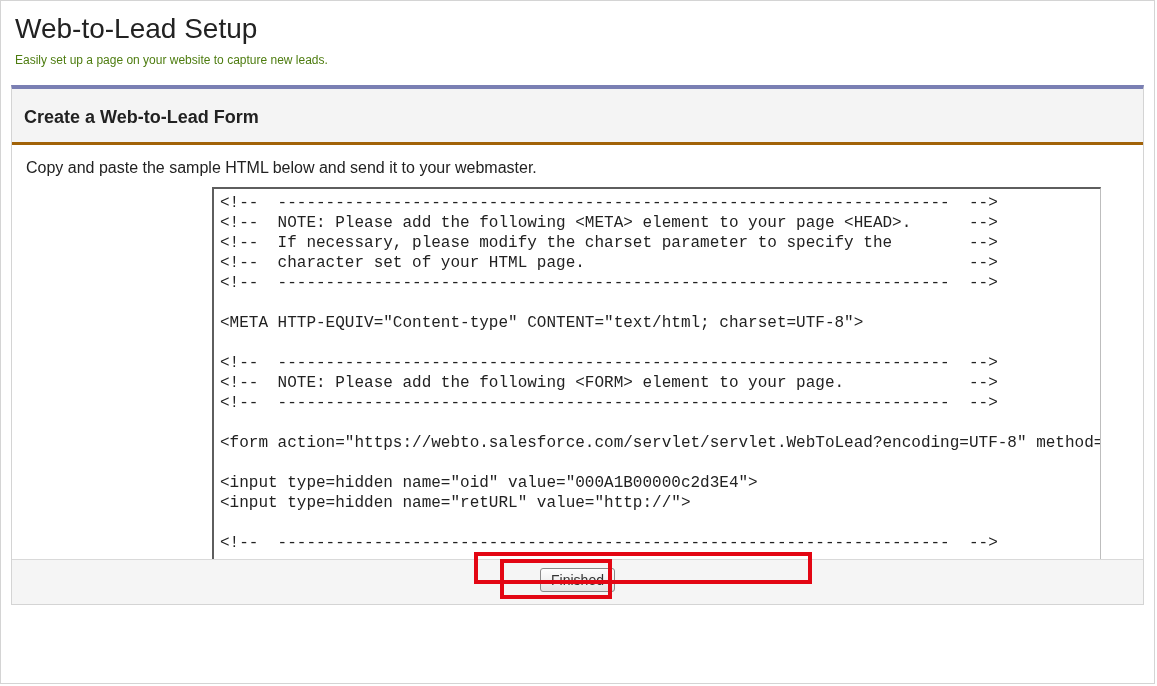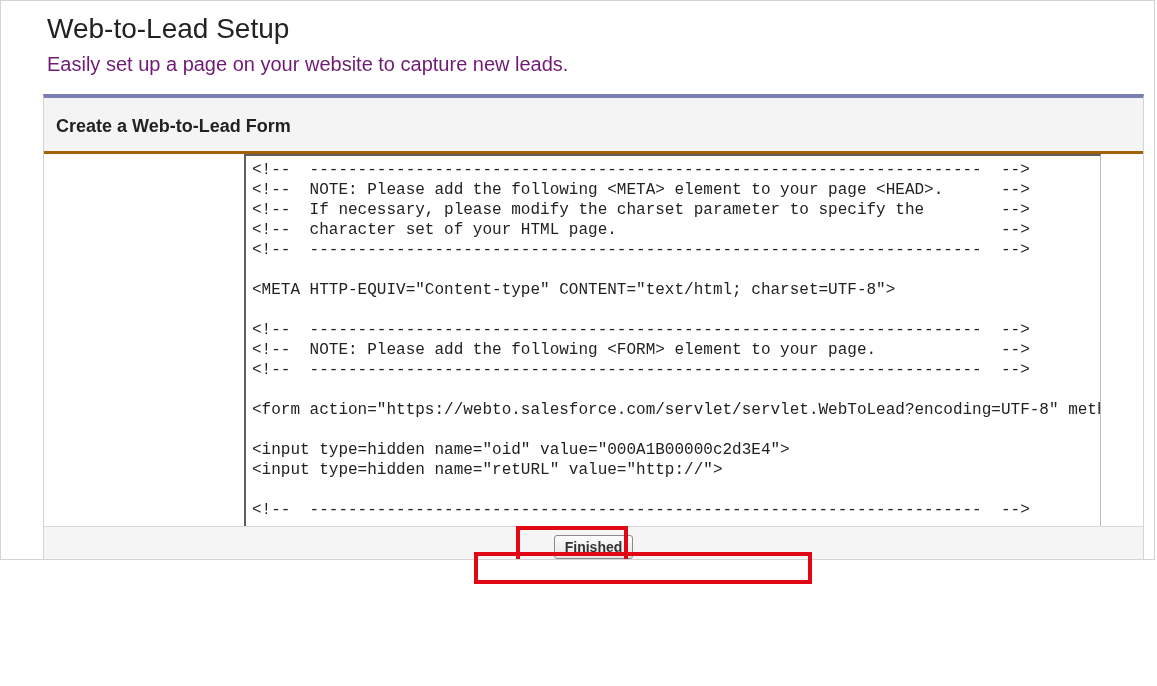--- a/index.html
+++ b/index.html
@@ -5,35 +5,34 @@
     body {
       margin: 0;
       padding: 0;
       font-family: Arial, Helvetica, sans-serif;
       background: #fff;
       color: #222;
     }
     .outer-container {
       border: 1px solid #d4d4d4;
       width: 1155px;
-      height: 560px;
+      height: 684px;
       box-sizing: border-box;
       overflow: hidden;
-      padding-left: 32px;
     }
     .page-title {
       font-size: 28px;
       font-weight: normal;
       margin: 12px 14px 8px 14px;
       color: #222;
     }
     .page-description {
-      font-size: 20px;
+      font-size: 12px;
       margin: 0 14px 18px 14px;
-      color: #701a75;
+      color: #4d7c0f;
     }
     .card {
       margin: 0 10px 0 10px;
       border-top: 4px solid #7a7fb3;
       border-left: 1px solid #d4d4d4;
       border-right: 1px solid #d4d4d4;
       border-bottom: 1px solid #d4d4d4;
       background: #fff;
     }
     .card-header {
@@ -80,21 +79,21 @@
       background: #f5f5f5;
       border-top: 1px solid #d9d9d9;
       text-align: center;
       padding: 8px 0 12px 0;
       position: relative;
     }
     .btn {
       display: inline-block;
       padding: 3px 10px;
       font-size: 14px;
-      font-weight: bold;
+      font-weight: normal;
       color: #333;
       background: linear-gradient(#fdfdfd, #e5e5e5);
       border: 1px solid #8a8a8a;
       border-radius: 3px;
       cursor: pointer;
       font-family: Arial, Helvetica, sans-serif;
     }
     .highlight-btn {
       position: absolute;
       border: 4px solid #e30613;
@@ -109,20 +108,21 @@
   </style>
 </head>
 <body>
 
 <div class="outer-container">
   <h1 class="page-title">Web-to-Lead Setup</h1>
   <div class="page-description">Easily set up a page on your website to capture new leads.</div>
 
   <div class="card">
     <div class="card-header">Create a Web-to-Lead Form</div>
+    <div class="card-subheader">Copy and paste the sample HTML below and send it to your webmaster.</div>
 
     <div class="code-box" id="code-box">&lt;!--  ----------------------------------------------------------------------  --&gt;
 &lt;!--  NOTE: Please add the following &lt;META&gt; element to your page &lt;HEAD&gt;.      --&gt;
 &lt;!--  If necessary, please modify the charset parameter to specify the        --&gt;
 &lt;!--  character set of your HTML page.                                        --&gt;
 &lt;!--  ----------------------------------------------------------------------  --&gt;
 
 &lt;META HTTP-EQUIV="Content-type" CONTENT="text/html; charset=UTF-8"&gt;
 
 &lt;!--  ----------------------------------------------------------------------  --&gt;

